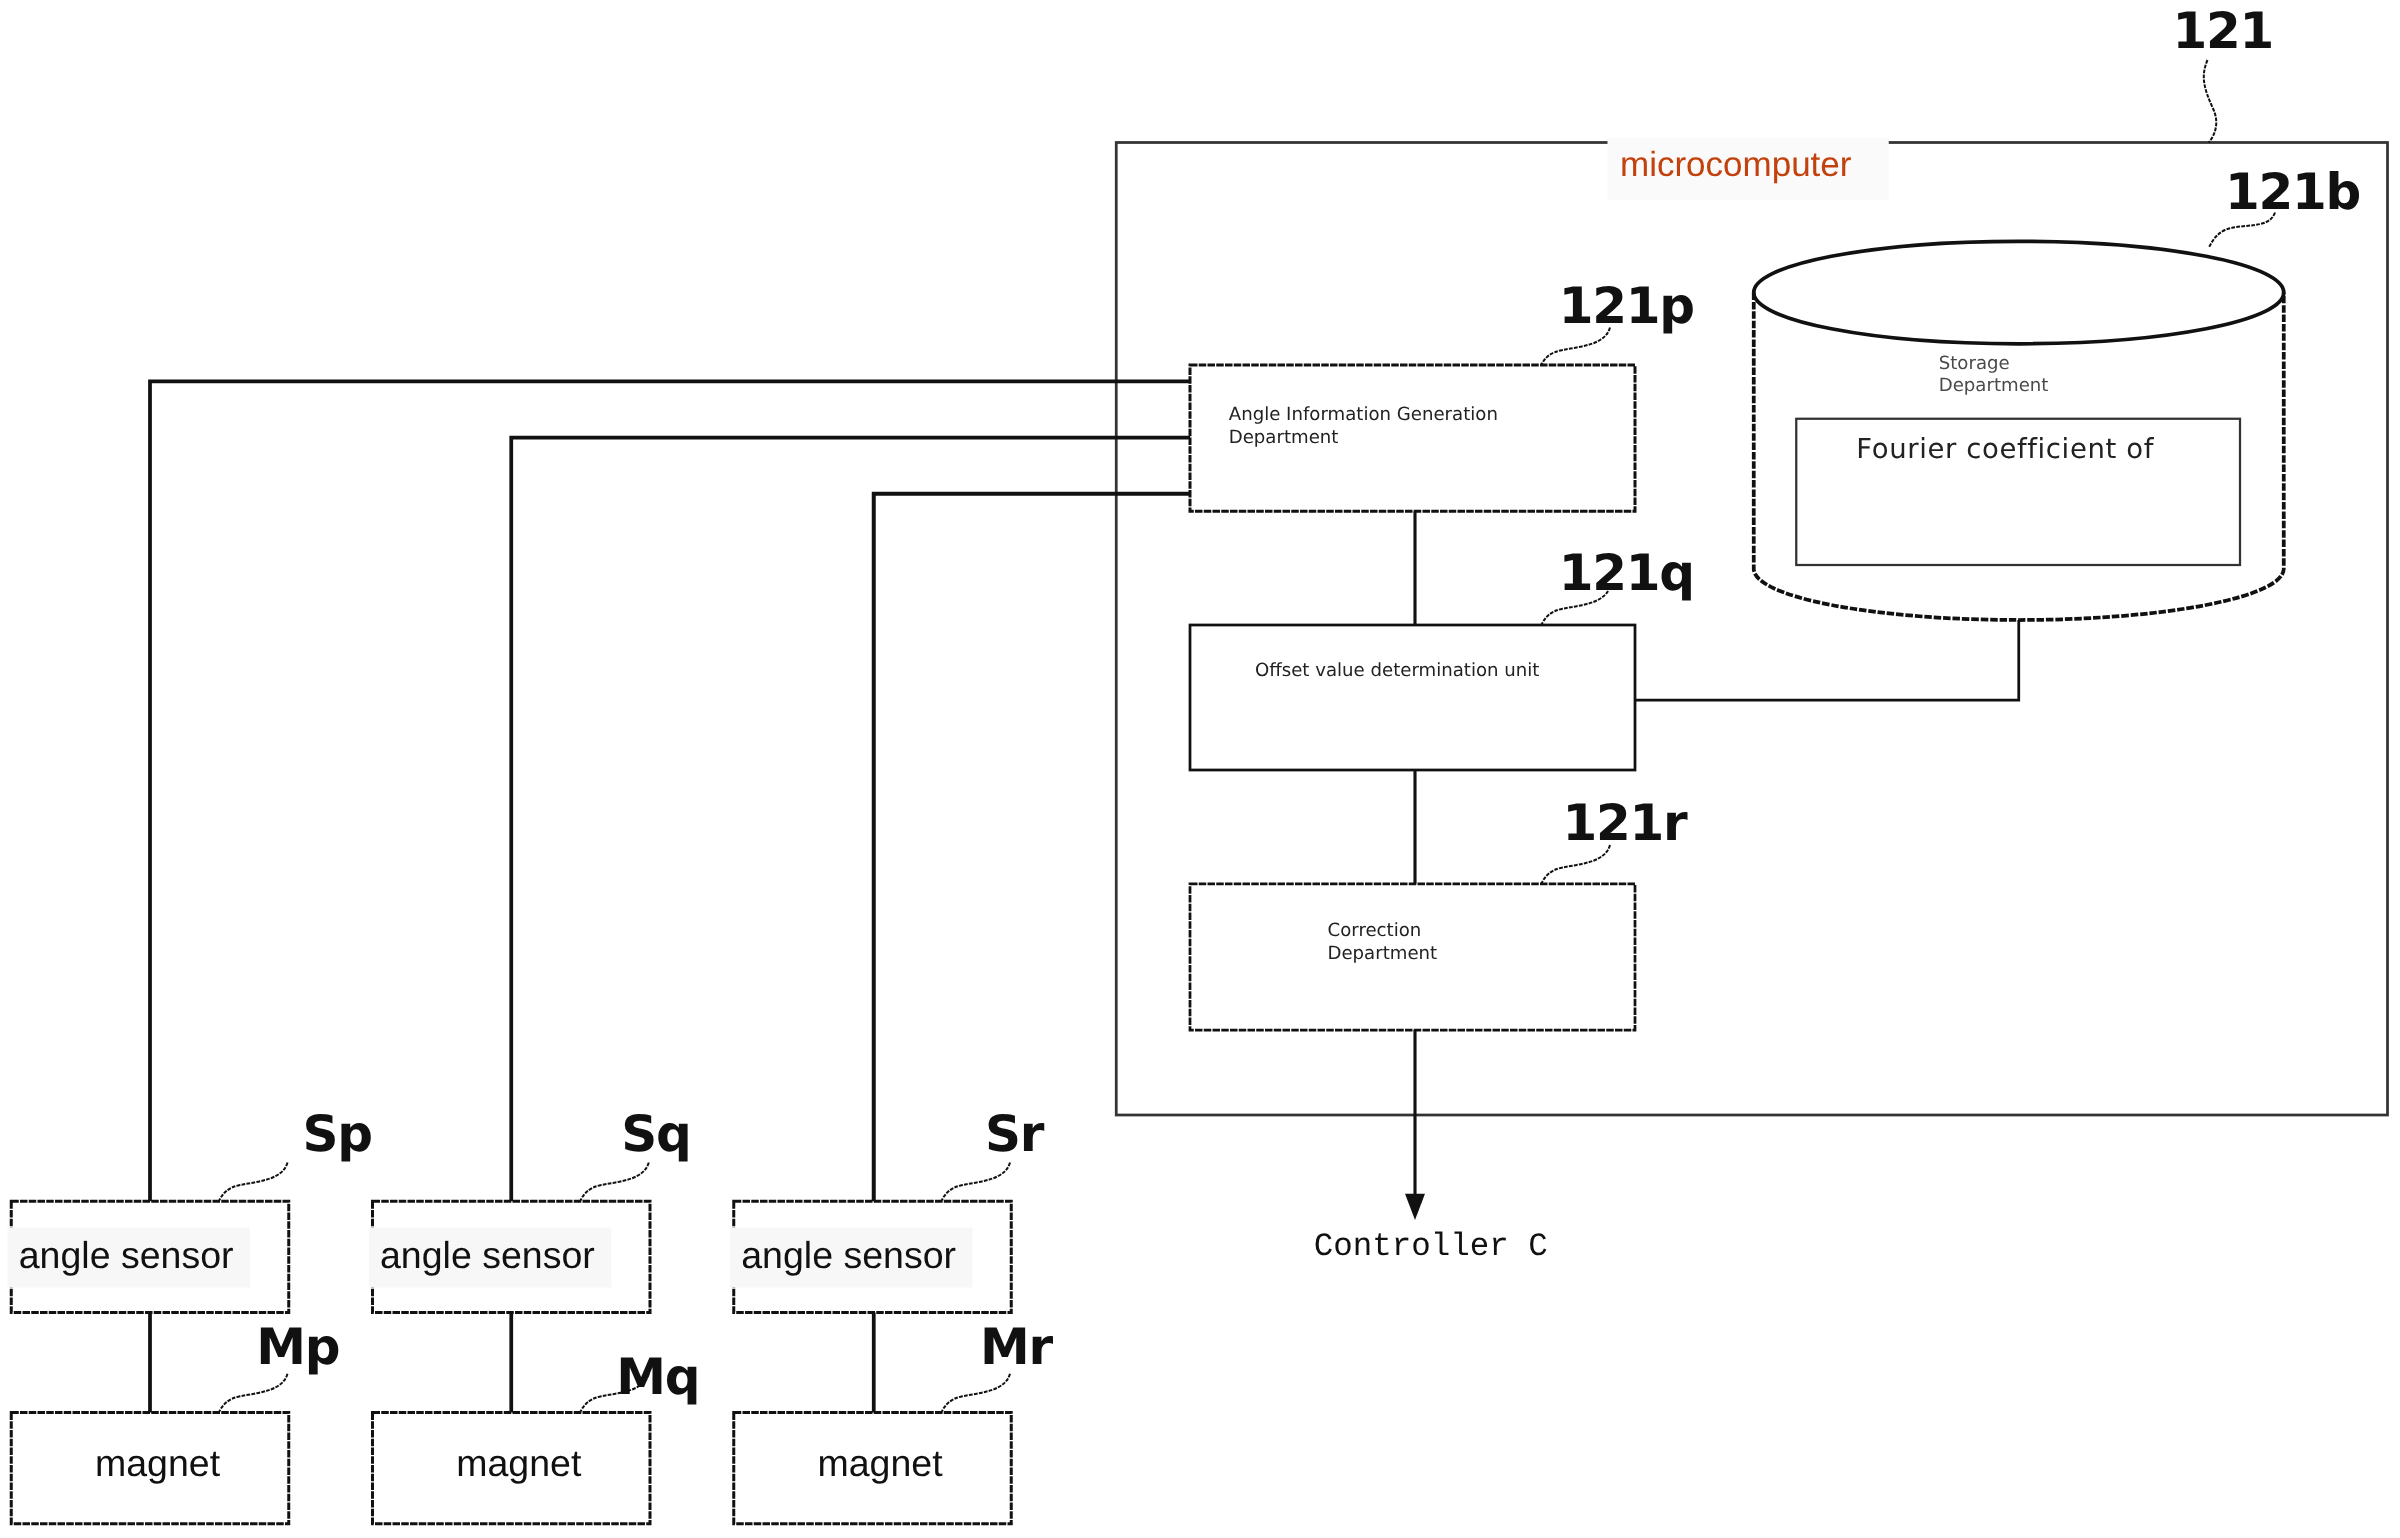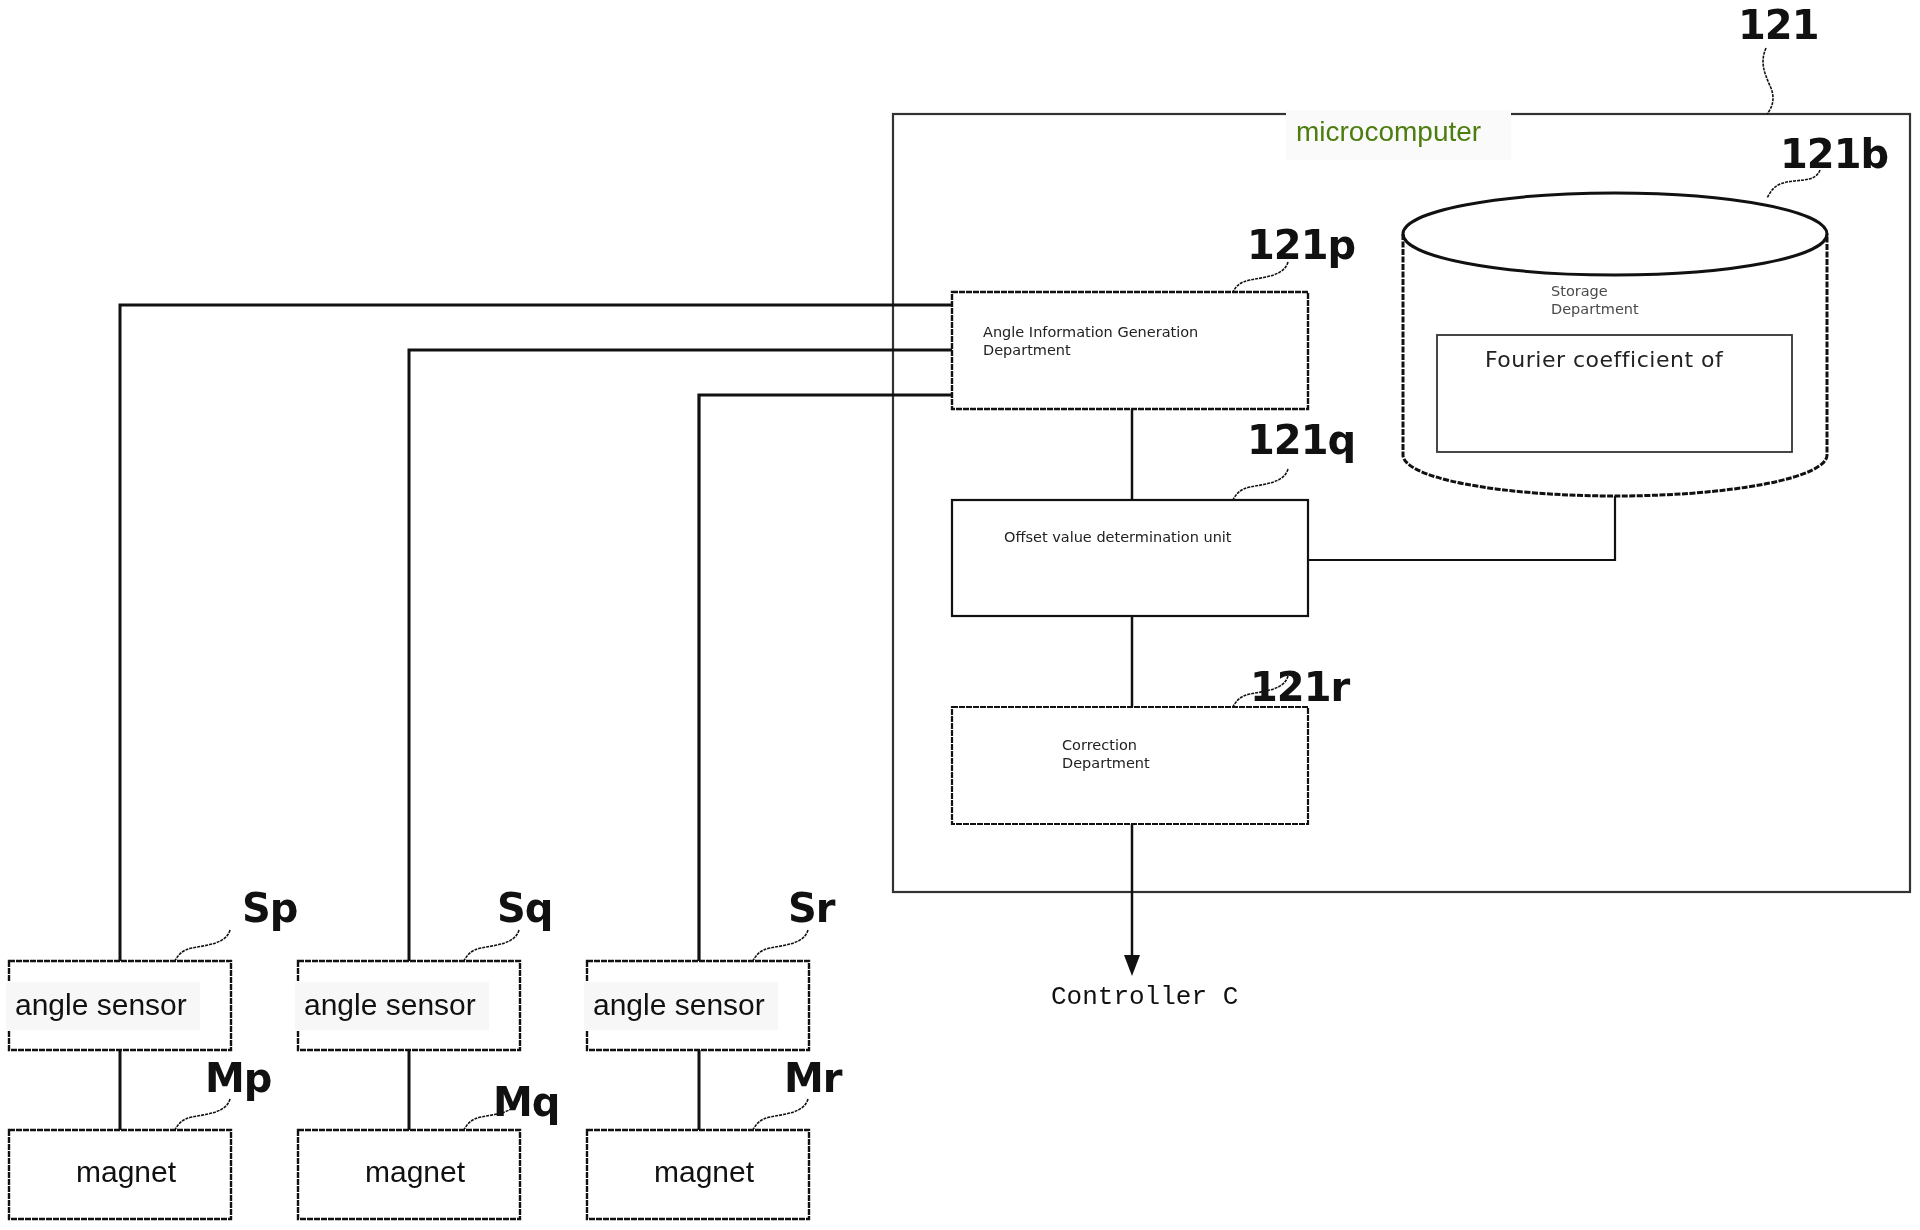--- a/index.html
+++ b/index.html
@@ -6,21 +6,21 @@
   body { width: 1920px; height: 1230px; position: relative; overflow: hidden;
          font-family: "Liberation Sans", "DejaVu Sans", sans-serif; color: #111; }
   #diagram { position: absolute; left: 0; top: 0; width: 1920px; height: 1230px; }
   .lbl { position: absolute; white-space: nowrap; }
   .refnum { font-family: "DejaVu Sans", sans-serif; font-size: 40px; font-weight: 600; color: #111; letter-spacing: -1px; }
   .small { font-family: "DejaVu Sans", sans-serif; font-size: 14.5px; line-height: 18px; color: #222; }
   .gray { color: #4a4a4a; }
   .big { font-family: "DejaVu Sans", sans-serif; font-size: 22px; line-height: 45px; color: #222; letter-spacing: 0.5px; }
   .box-text { font-family: "Liberation Sans", sans-serif; font-size: 30px; color: #111; }
   .patch { position: absolute; background: #f7f7f7; }
-  .title { font-family: "Liberation Sans", sans-serif; font-size: 28px; color: #4d7c0f; }
+  .title { font-family: "Liberation Sans", sans-serif; font-size: 28px; color: #c2410c; }
   .ctrl { font-family: Liberation Mono, monospace; font-size: 26px; color: #111; }
 </style>
 </head>
 <body>
 
 <svg id="diagram" viewBox="0 0 1920 1230" xmlns="http://www.w3.org/2000/svg">
   <g fill="none" stroke="#111" stroke-width="2.5">
 
     <rect x="893" y="114" width="1017" height="778" stroke-width="2.2" stroke="#333"></rect>
 
@@ -76,22 +76,22 @@
 </svg>
 
 <div class="patch" style="left:1286px;top:110px;width:225px;height:50px;background:#fafafa;"></div>
 <div class="patch" style="left:6px;top:982px;width:194px;height:48px;"></div>
 <div class="patch" style="left:295px;top:982px;width:194px;height:48px;"></div>
 <div class="patch" style="left:584px;top:982px;width:194px;height:48px;"></div>
 
 <div class="lbl refnum" style="left:1738px;top:2px;">121</div>
 <div class="lbl refnum" style="left:1780px;top:131px;">121b</div>
 <div class="lbl refnum" style="left:1247px;top:222px;">121p</div>
-<div class="lbl refnum" style="left:1247px;top:417px;">121q</div>
-<div class="lbl refnum" style="left:1250px;top:664px;">121r</div>
+<div class="lbl refnum" style="left:1247px;top:436px;">121q</div>
+<div class="lbl refnum" style="left:1250px;top:636px;">121r</div>
 
 <div class="lbl refnum" style="left:210px;top:885px;margin-left:32px;">Sp</div>
 <div class="lbl refnum" style="left:497px;top:885px;">Sq</div>
 <div class="lbl refnum" style="left:788px;top:885px;">Sr</div>
 <div class="lbl refnum" style="left:205px;top:1055px;">Mp</div>
 <div class="lbl refnum" style="left:493px;top:1055px;margin-top:24px;">Mq</div>
 <div class="lbl refnum" style="left:784px;top:1055px;">Mr</div>
 
 <div class="lbl title" style="left:1296px;top:116px;">microcomputer</div>
 

